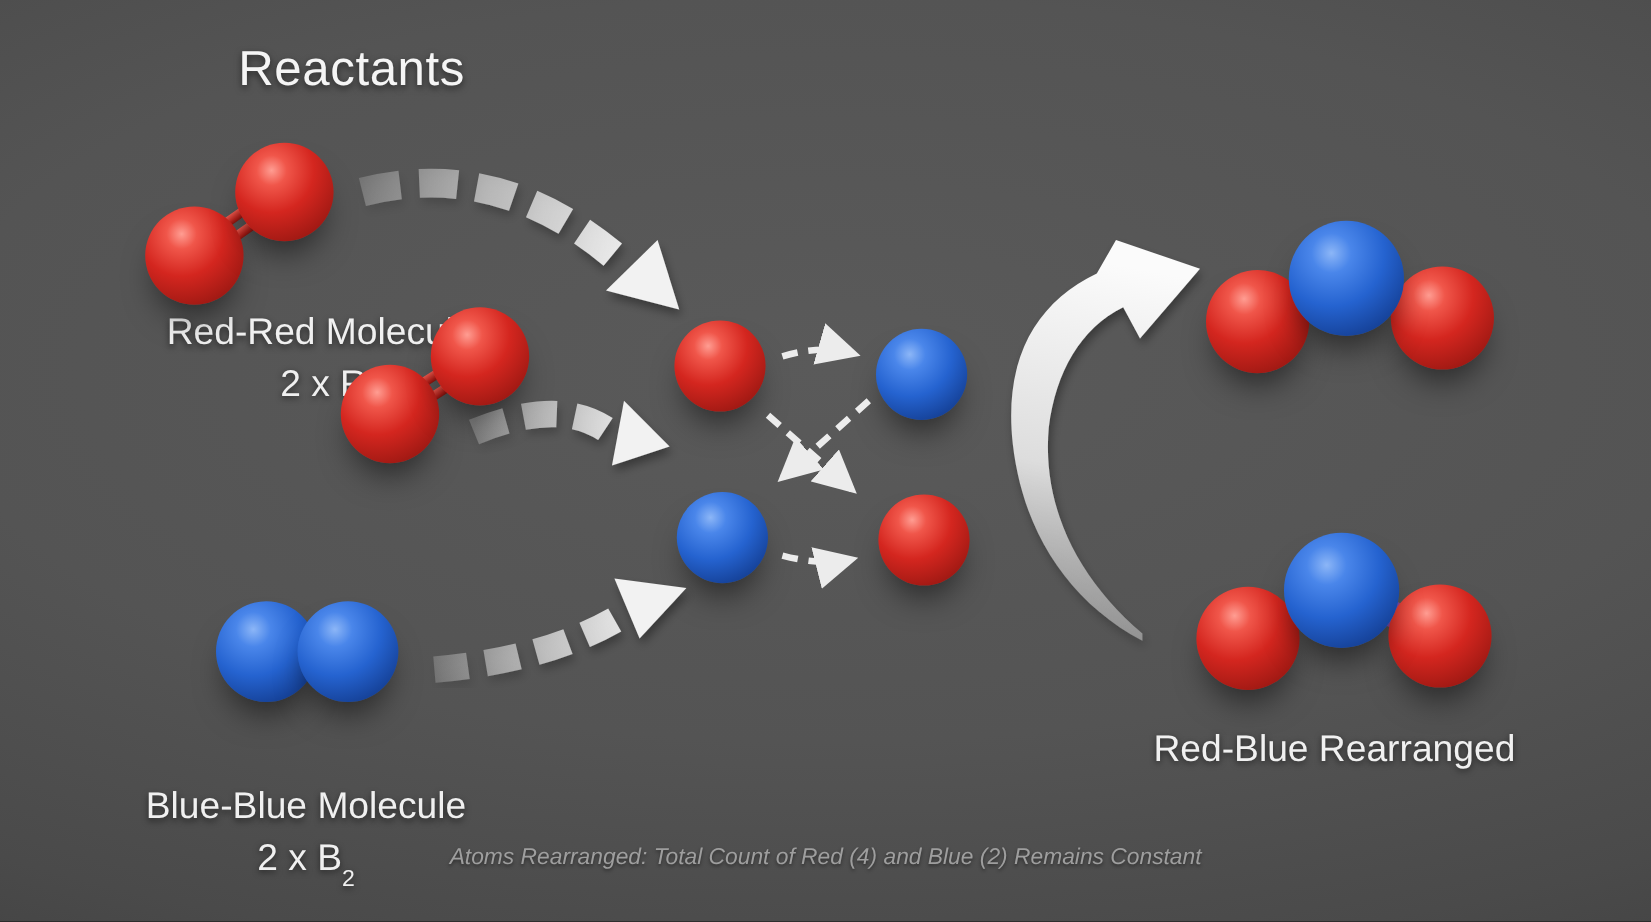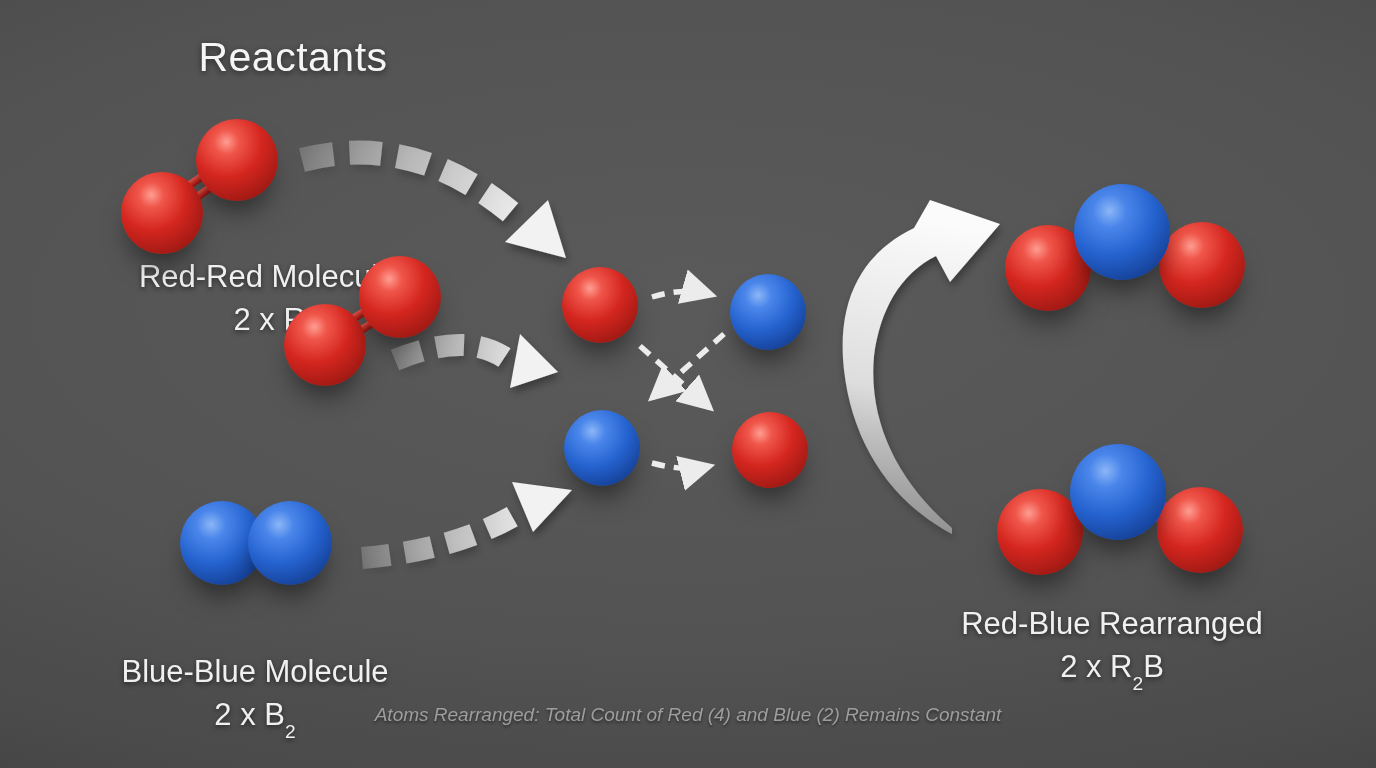--- a/index.html
+++ b/index.html
@@ -127,21 +127,20 @@
   <div class="bond mix" style="left:1118px;top:481px;width:90px;transform:rotate(24.9deg);">
       <div class="rod"></div>
       <div class="rod"></div>
     </div>
   <div class="atom red" style="left:997px;top:489px;width:86px;height:86px;"></div>
   <div class="atom red" style="left:1157px;top:487px;width:86px;height:86px;"></div>
   <div class="atom blue" style="left:1070px;top:444px;width:96px;height:96px;"></div>
 
   <div class="mol-label" style="left:922px;top:602px;width:380px;">
     <div>Red-Blue Rearranged</div>
-    <div class="formula"><span>2 x R</span><sub>2</sub><span>B</span></div>
   </div>
 
   <svg class="arrows" width="1376" height="768" viewBox="0 0 1376 768">
     <defs>
       <linearGradient id="fadeA" gradientUnits="userSpaceOnUse" x1="300" y1="150" x2="540" y2="230">
         <stop offset="0" stop-color="#ffffff" stop-opacity="0.18"></stop>
         <stop offset="0.4" stop-color="#efefef" stop-opacity="0.6"></stop>
         <stop offset="1" stop-color="#f6f6f6" stop-opacity="1"></stop>
       </linearGradient>
       <linearGradient id="fadeB" gradientUnits="userSpaceOnUse" x1="395" y1="358" x2="540" y2="366">

